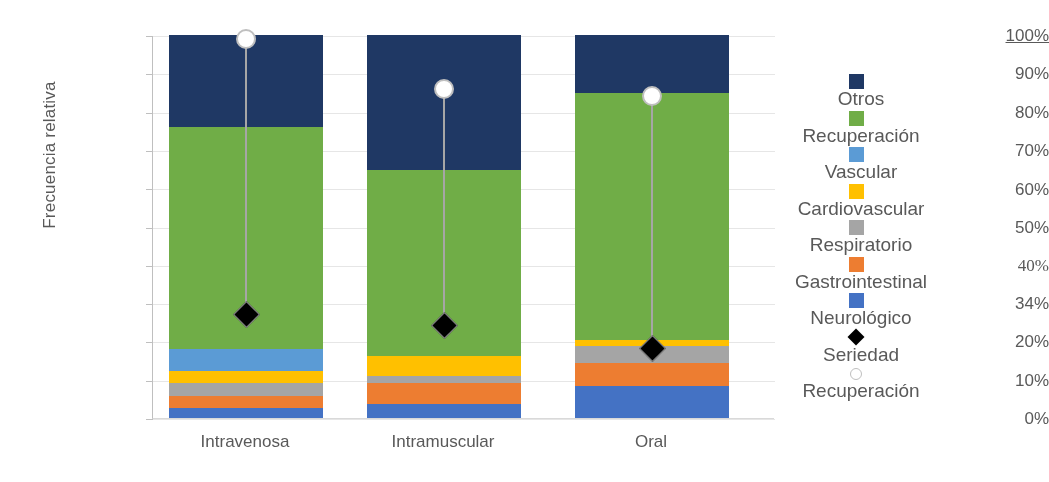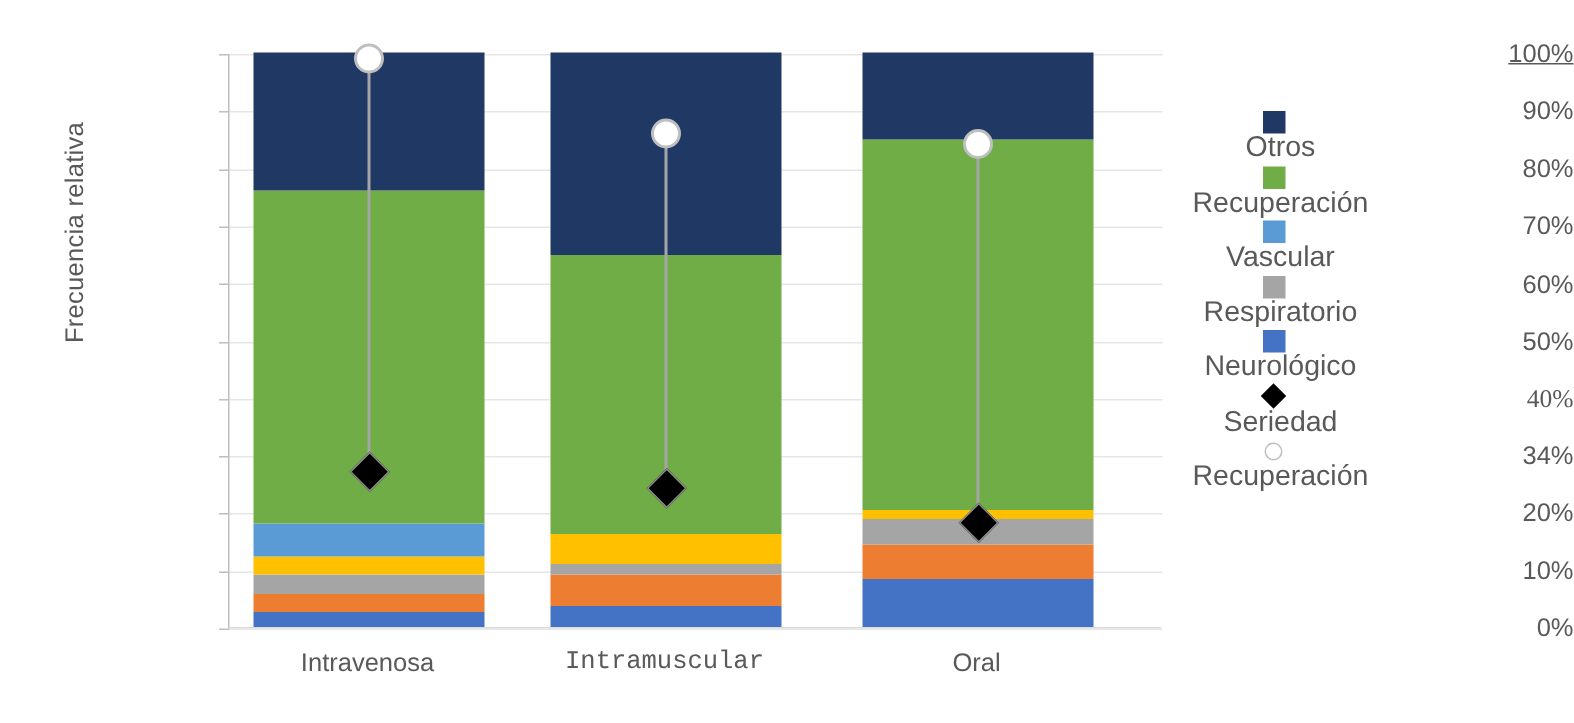--- a/index.html
+++ b/index.html
@@ -225,40 +225,48 @@
         <div class="seg" title="Oral – Dermatológico: 64.5%" style="background: rgb(112, 173, 71); bottom: 78.132px; height: 247.035px;"></div>
         <div class="seg" title="Oral – Otros: 15.1%" style="background: rgb(31, 56, 100); bottom: 325.167px; height: 57.833px;"></div>
         <div class="bar-stem" style="bottom: 68.94px; height: 252.78px;"></div>
         <div class="marker-circle" title="Oral – Recuperación: 84%" style="bottom: 311.72px;"></div>
         <div class="marker-diamond" title="Oral – Seriedad: 18%" style="bottom: 59.94px;"></div>
       </div>
     </div>
 
   <div id="xlabels">
       <div class="xlabel" style="left: 145px;">Intravenosa</div>
-      <div class="xlabel" style="left: 343px; font-family: Liberation Mono, monospace;">Intramuscular</div>
+      <div class="xlabel" style="left: 343px;">Intramuscular</div>
       <div class="xlabel" style="left: 551px;">Oral</div>
     </div>
 
   <div class="legend" id="legend">
       <div class="legend-row">
         <span class="legend-swatch" style="background: rgb(31, 56, 100);"></span>
         <span class="legend-label">Otros</span>
       </div>
       <div class="legend-row">
         <span class="legend-swatch" style="background: rgb(112, 173, 71);"></span>
         <span class="legend-label">Recuperación</span>
       </div>
       <div class="legend-row">
         <span class="legend-swatch" style="background: rgb(91, 155, 213);"></span>
         <span class="legend-label">Vascular</span>
       </div>
       <div class="legend-row">
+        <span class="legend-swatch" style="background: rgb(255, 192, 0);"></span>
+        <span class="legend-label">Cardiovascular</span>
+      </div>
+      <div class="legend-row">
         <span class="legend-swatch" style="background: rgb(165, 165, 165);"></span>
         <span class="legend-label">Respiratorio</span>
+      </div>
+      <div class="legend-row">
+        <span class="legend-swatch" style="background: rgb(237, 125, 49);"></span>
+        <span class="legend-label">Gastrointestinal</span>
       </div>
       <div class="legend-row">
         <span class="legend-swatch" style="background: rgb(68, 114, 196);"></span>
         <span class="legend-label">Neurológico</span>
       </div>
       <div class="legend-row">
         <span class="legend-diamond">
           <i></i>
         </span>
         <span class="legend-label">Seriedad</span>

